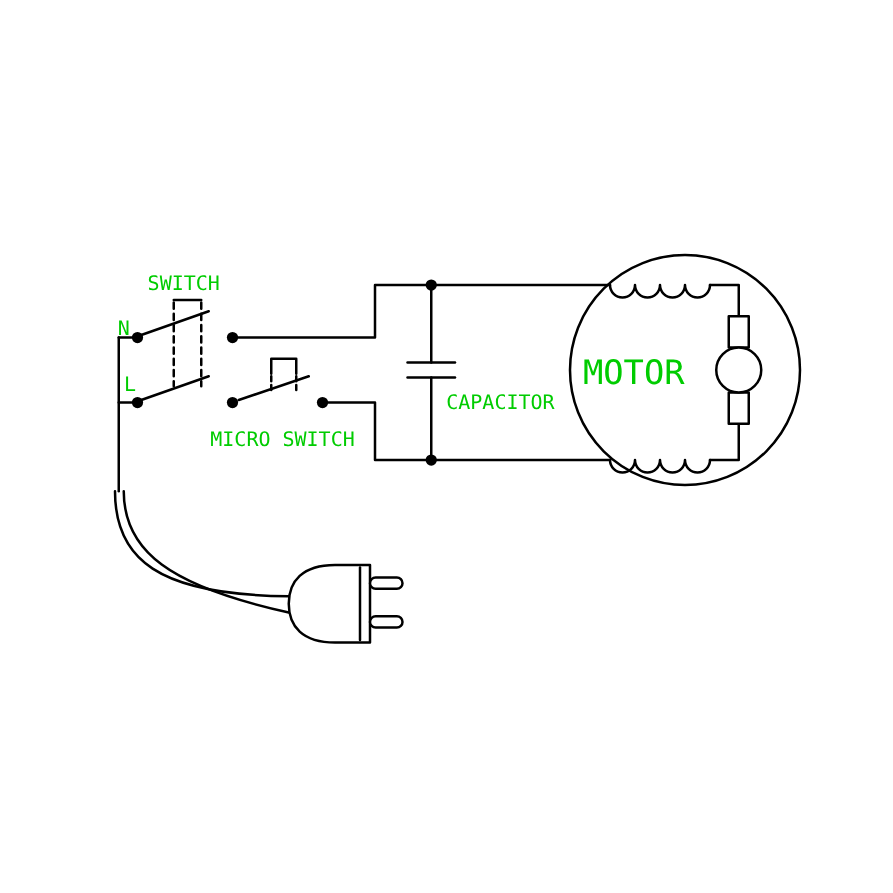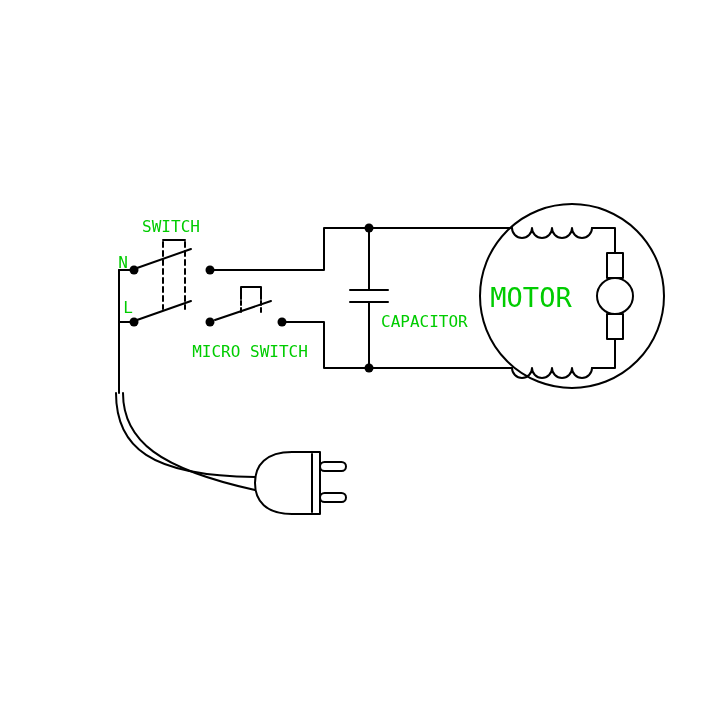--- a/index.html
+++ b/index.html
@@ -7,21 +7,20 @@
     padding: 0;
     background: #ffffff;
     width: 714px;
     height: 714px;
     overflow: hidden;
   }
   .stage {
     width: 628px;
     height: 714px;
     position: relative;
-    margin-left: 24px;
   }
   svg { display: block; }
   text {
     font-family: "DejaVu Sans Mono", "Liberation Mono", monospace;
   }
   .lbl      { font-size: 16px; }
   .lbl-big  { font-size: 27px; }
 </style>
 </head>
 <body>

